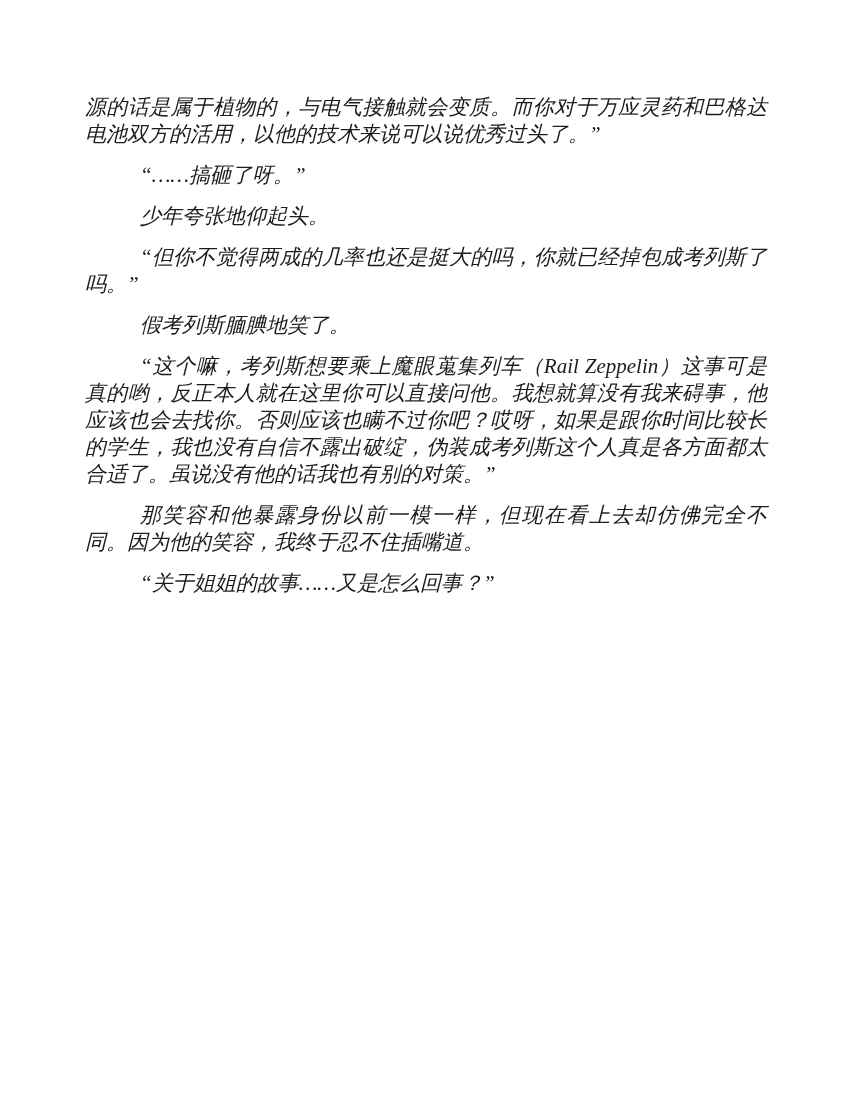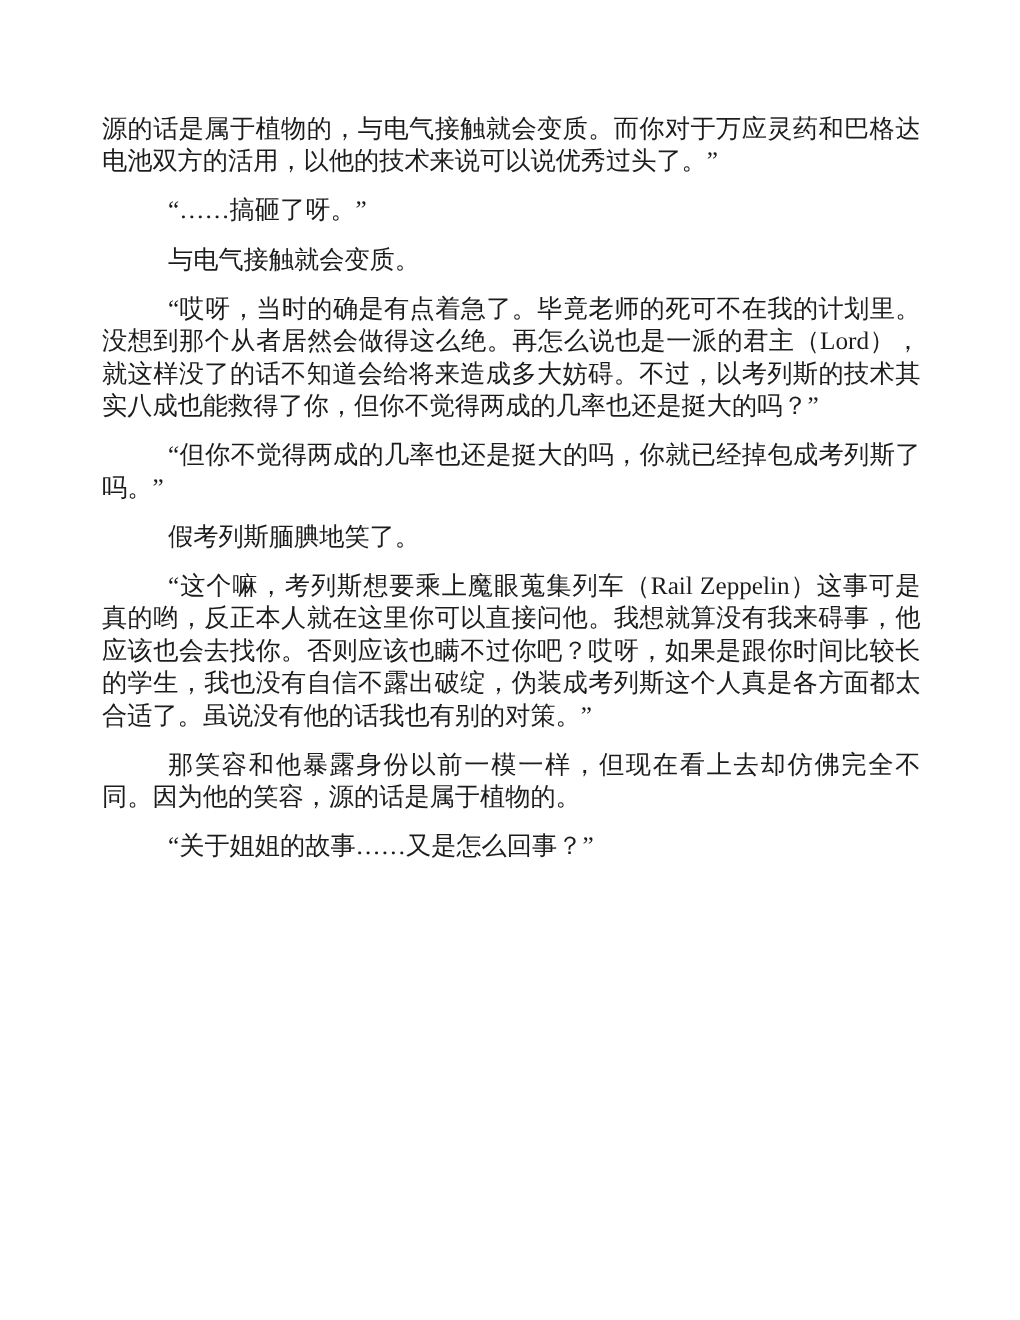--- a/index.html
+++ b/index.html
@@ -23,36 +23,36 @@
     color: #1c1c1c;
     font-size: 21px;
     line-height: 27px;
     text-align: justify;
     overflow-wrap: break-word;
     word-break: break-all;
   }
   .para {
     margin: 0;
     padding: 0;
+    font-style: italic;
   }
   .para + .para {
     margin-top: 14px;
   }
   .para.indent {
     text-indent: 55px;
   }
 </style>
 </head>
 <body>
 
 <main class="page">
   <article class="text-column" id="text-column">
       <p class="para">源的话是属于植物的，与电气接触就会变质。而你对于万应灵药和巴格达电池双方的活用，以他的技术来说可以说优秀过头了。”</p>
       <p class="para indent">“……搞砸了呀。”</p>
-      <p class="para indent">与电气接触就会变质。</p>
-      <p class="para indent">“哎呀，当时的确是有点着急了。毕竟老师的死可不在我的计划里。没想到那个从者居然会做得这么绝。再怎么说也是一派的君主（Lord），就这样没了的话不知道会给将来造成多大妨碍。不过，以考列斯的技术其实八成也能救得了你，但你不觉得两成的几率也还是挺大的吗？”</p>
+      <p class="para indent">少年夸张地仰起头。</p>
       <p class="para indent">“但你不觉得两成的几率也还是挺大的吗，你就已经掉包成考列斯了吗。”</p>
       <p class="para indent">假考列斯腼腆地笑了。</p>
       <p class="para indent">“这个嘛，考列斯想要乘上魔眼蒐集列车（Rail Zeppelin）这事可是真的哟，反正本人就在这里你可以直接问他。我想就算没有我来碍事，他应该也会去找你。否则应该也瞒不过你吧？哎呀，如果是跟你时间比较长的学生，我也没有自信不露出破绽，伪装成考列斯这个人真是各方面都太合适了。虽说没有他的话我也有别的对策。”</p>
-      <p class="para indent">那笑容和他暴露身份以前一模一样，但现在看上去却仿佛完全不同。因为他的笑容，源的话是属于植物的。</p>
+      <p class="para indent">那笑容和他暴露身份以前一模一样，但现在看上去却仿佛完全不同。因为他的笑容，我终于忍不住插嘴道。</p>
       <p class="para indent">“关于姐姐的故事……又是怎么回事？”</p>
     </article>
 </main>
 
 </body></html>

